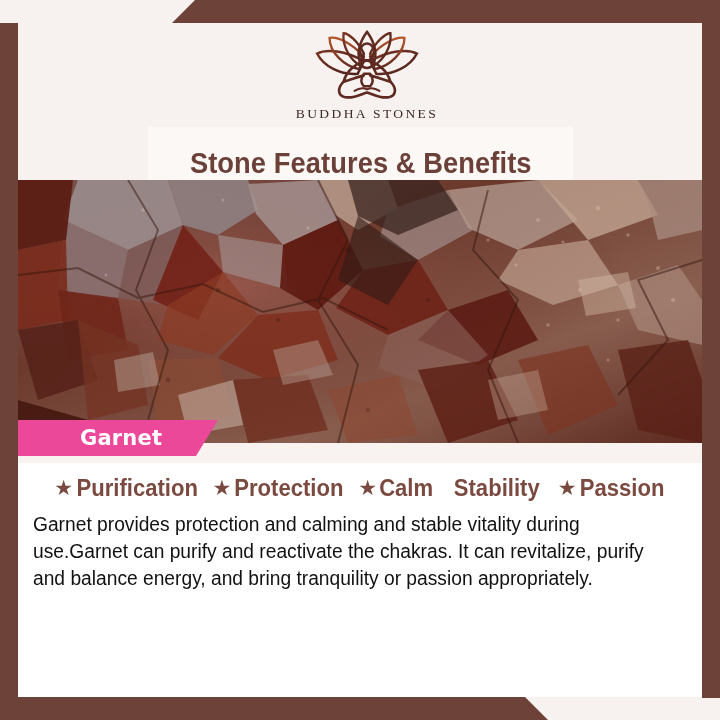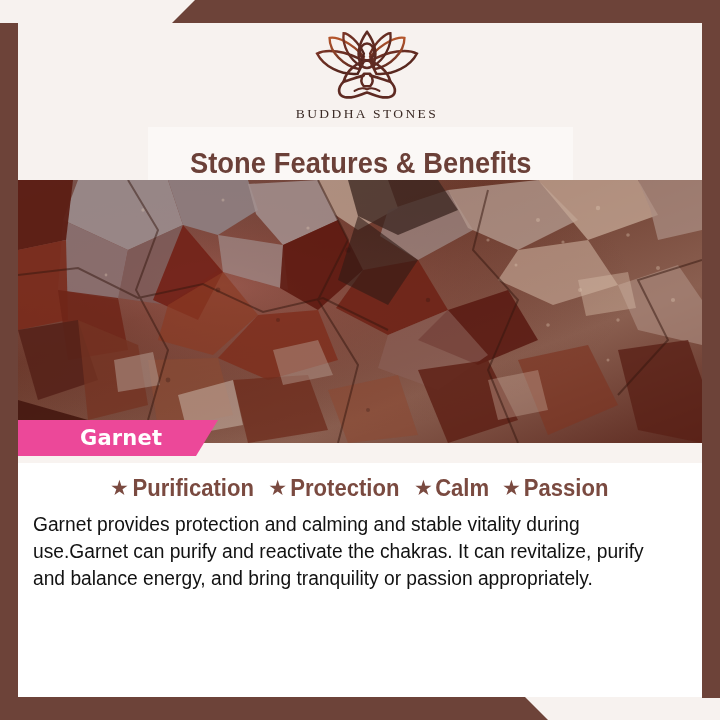--- a/index.html
+++ b/index.html
@@ -292,20 +292,23 @@
         <span class="benefit-label">Purification</span>
       </span>
       <span class="benefit tight">
         <span class="star">★</span>
         <span class="benefit-label">Protection</span>
       </span>
       <span class="benefit tight">
         <span class="star">★</span>
         <span class="benefit-label">Calm</span>
       </span>
+      <span class="benefit nostar">
+        <span class="benefit-label">Stability</span>
+      </span>
       <span class="benefit tight">
         <span class="star">★</span>
         <span class="benefit-label">Passion</span>
       </span>
     </div>
 
     <div class="body-text">Garnet provides protection and calming and stable vitality during use.Garnet can purify and reactivate the chakras. It can revitalize, purify and balance energy, and bring tranquility or passion appropriately.</div>
   </div>
 
 </div>

